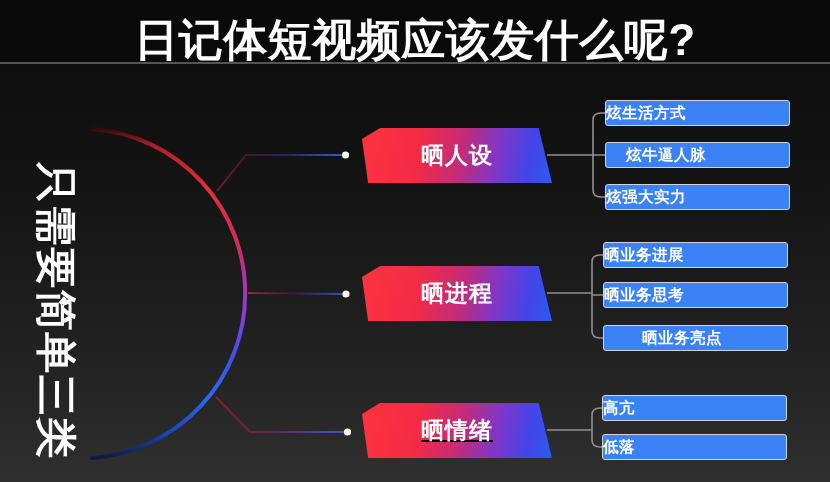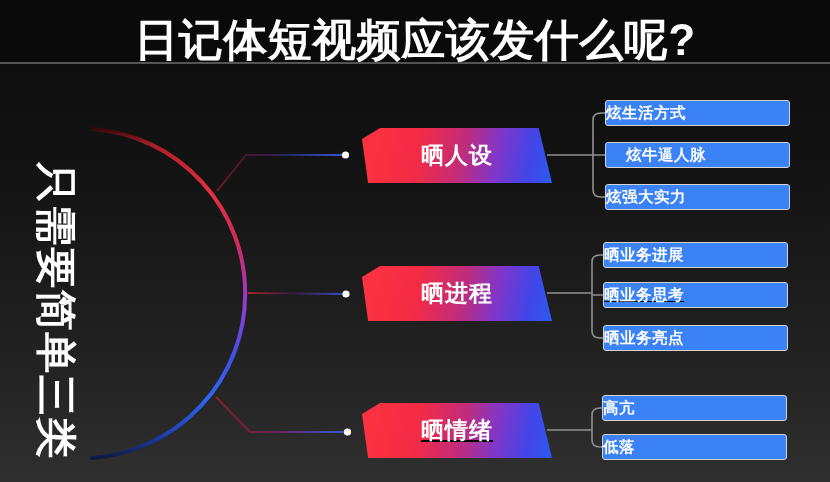--- a/index.html
+++ b/index.html
@@ -96,24 +96,24 @@
 <div class="leafbox" style="left:605px;top:142px;padding-left:20px;">
     <span>炫牛逼人脉</span>
   </div>
 <div class="leafbox" style="left:605px;top:184px;">
     <span>炫强大实力</span>
   </div>
 
 <div class="leafbox" style="left:603px;top:242px;">
     <span>晒业务进展</span>
   </div>
-<div class="leafbox" style="left:603px;top:282px;text-decoration:underline;">
+<div class="leafbox" style="left:603px;top:282px;">
     <span>晒业务思考</span>
   </div>
-<div class="leafbox" style="left:603px;top:325px;">
+<div class="leafbox" style="left:603px;top:325px;padding-left:38px;">
     <span>晒业务亮点</span>
   </div>
 
 <div class="leafbox" style="left:602px;top:395px;">
     <span>高亢</span>
   </div>
 <div class="leafbox" style="left:602px;top:434px;">
     <span>低落</span>
   </div>
 

